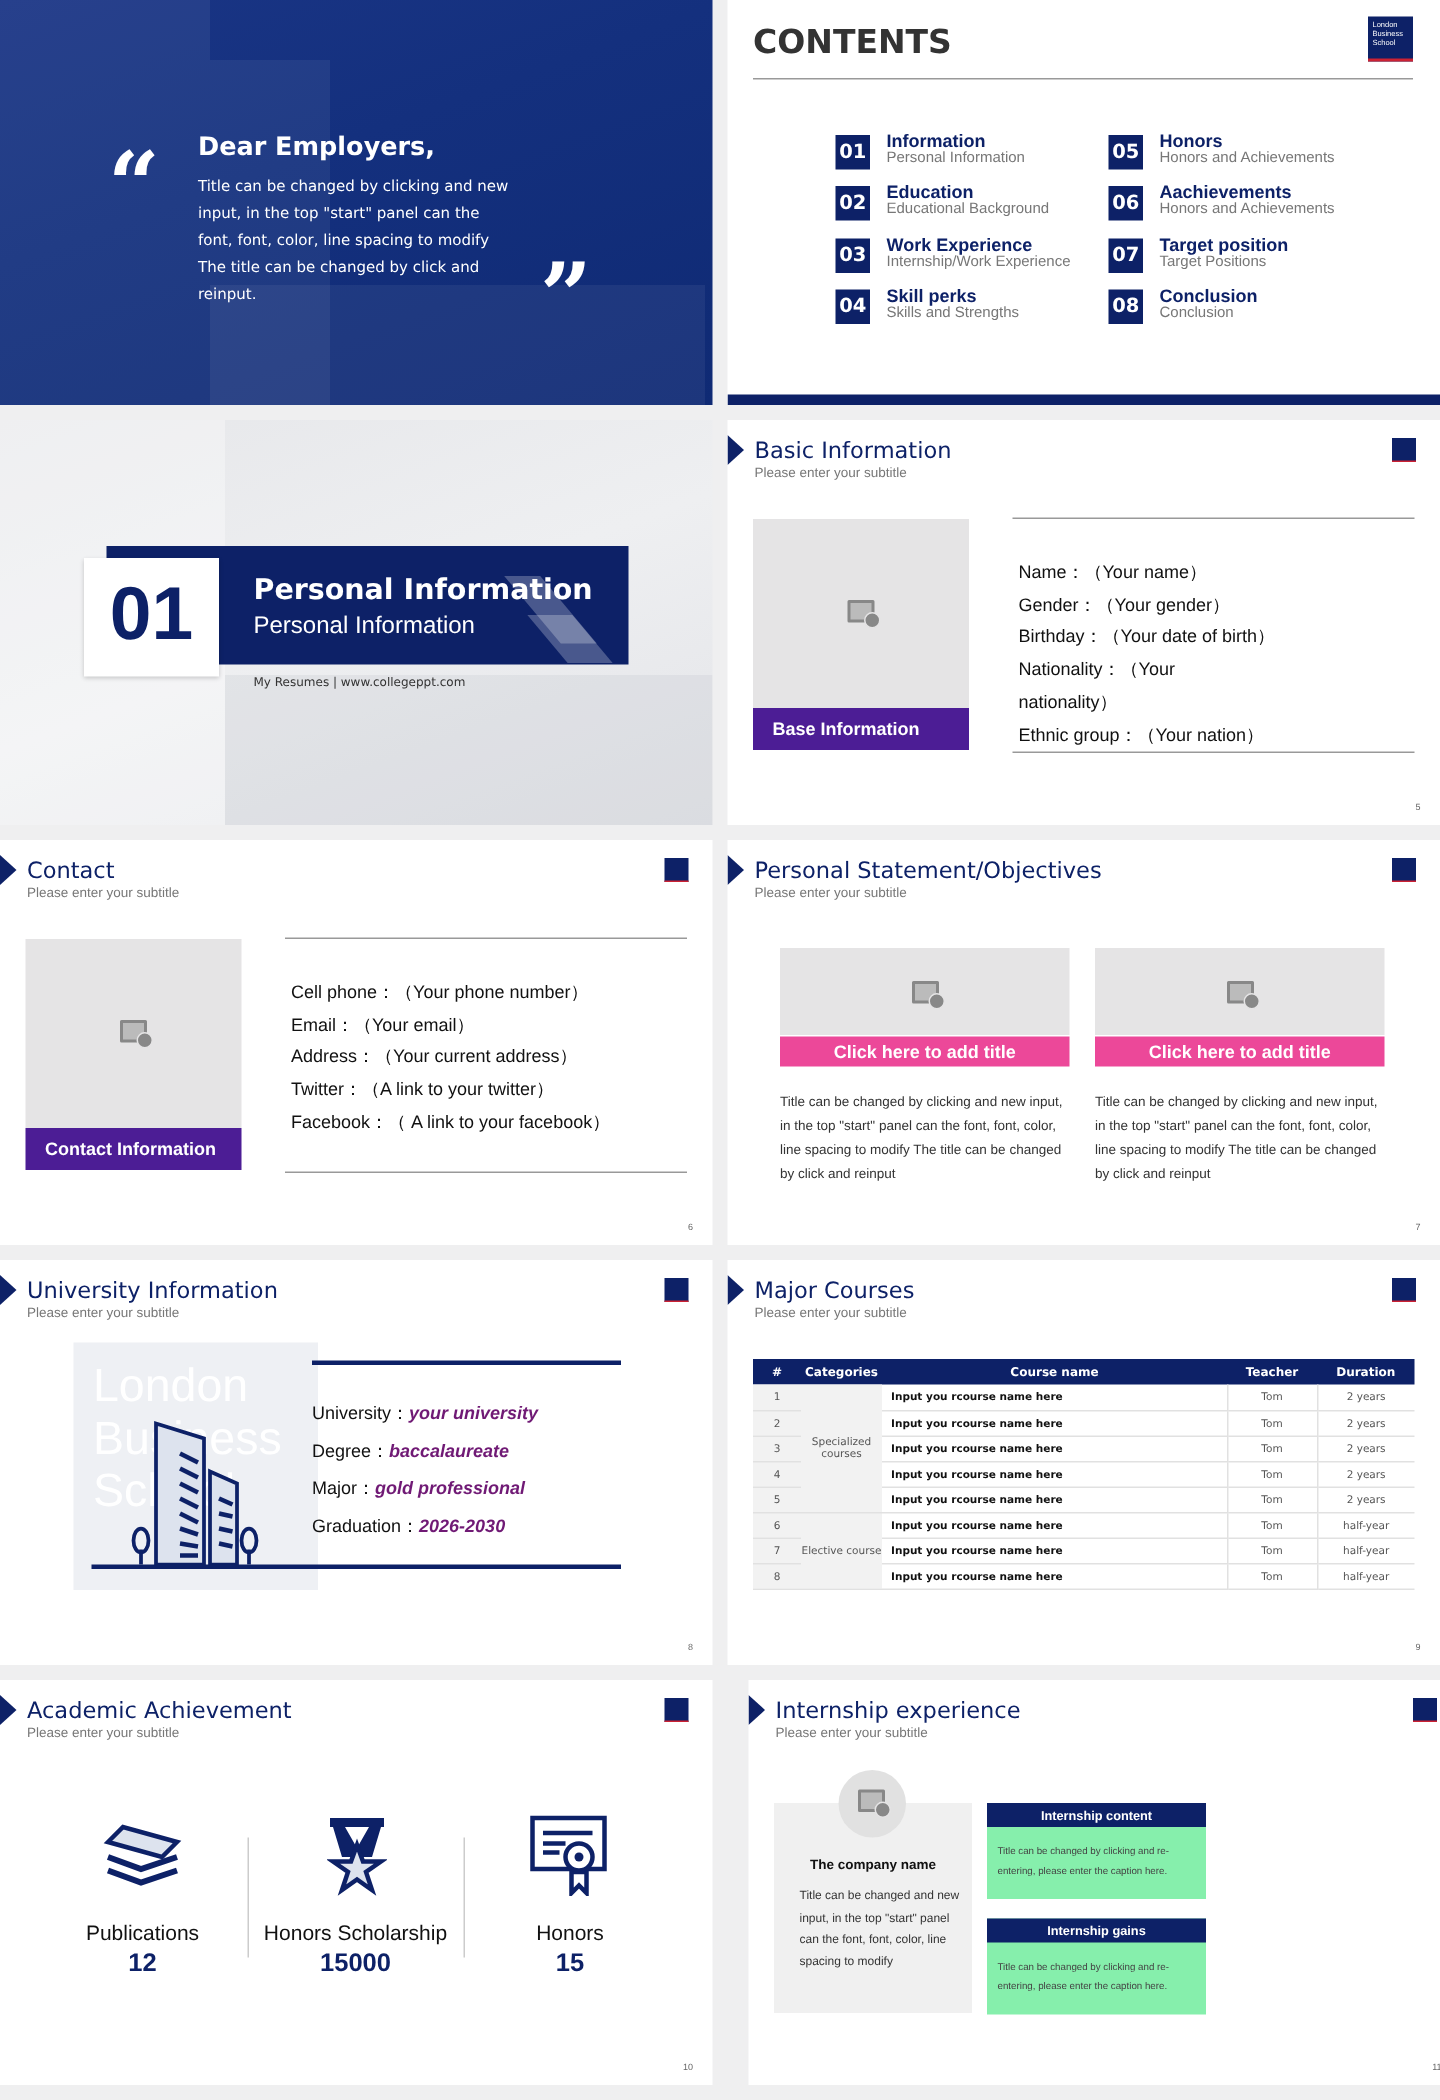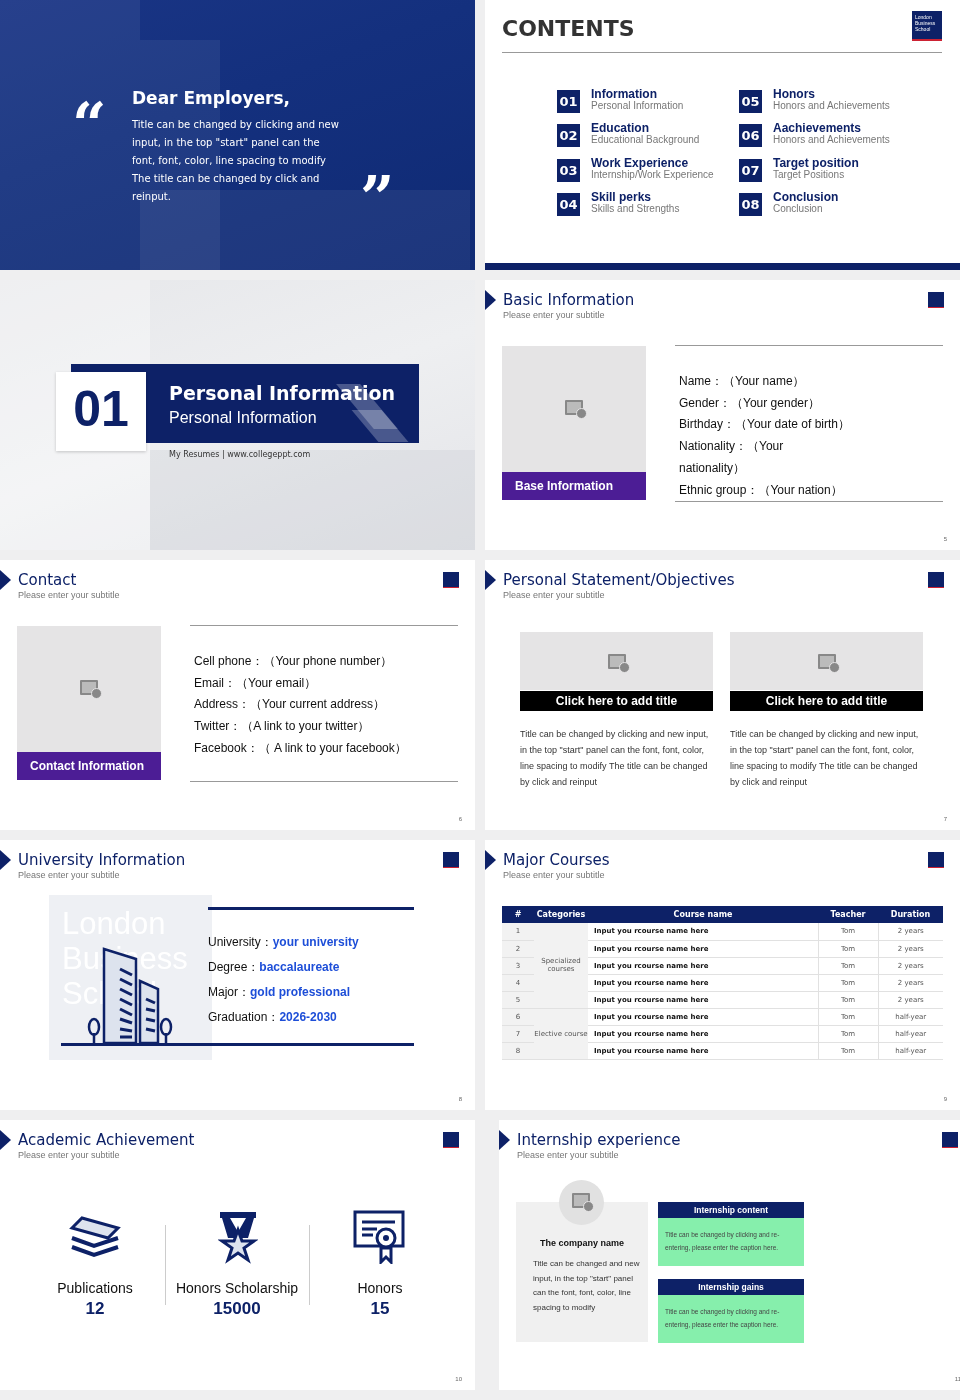--- a/index.html
+++ b/index.html
@@ -58,29 +58,29 @@
   .photo-ph { position: absolute; background: #e5e4e5; }
   .img-icon { position: absolute; width: 18px; height: 15px; border: 2px solid #888; border-radius: 1px; background: #bbb; }
   .img-icon::after { content: ""; position: absolute; right: -6px; bottom: -6px; width: 9px; height: 9px; border-radius: 50%; background: #888; border: 1px solid #e5e4e5; }
   .caption-bar { position: absolute; background: #4c1d95; color: #fff; font-weight: bold; font-size: 12px; line-height: 28px; padding-left: 13px; }
   .hr { position: absolute; height: 1px; background: #999; }
   .info-lines { position: absolute; font-size: 12px; color: #111; line-height: 21.7px; }
 
   
   .ps-card { position: absolute; width: 193px; }
   .ps-img { position: absolute; left: 0; top: 0; width: 193px; height: 58px; background: #e5e4e5; }
-  .ps-title { position: absolute; left: 0; top: 59px; width: 193px; height: 20px; background: #000000; color: #fff; font-weight: bold; font-size: 12px; line-height: 20px; text-align: center; }
+  .ps-title { position: absolute; left: 0; top: 59px; width: 193px; height: 20px; background: #ec4899; color: #fff; font-weight: bold; font-size: 12px; line-height: 20px; text-align: center; }
   .ps-body { position: absolute; left: 0; top: 94px; width: 193px; font-size: 9px; line-height: 16px; color: #333; }
 
   
   .uni-bg { position: absolute; left: 49px; top: 55px; width: 163px; height: 165px; background: #eef0f4; }
   .uni-ghost { position: absolute; left: 62px; top: 66px; font-size: 31px; color: #fff; line-height: 35px; }
   .uni-line { position: absolute; background: #0d2167; }
   .uni-lines { position: absolute; left: 208px; top: 90px; font-size: 12px; line-height: 25px; color: #111; }
-  .uni-lines b { color: #1d4ed8; }
+  .uni-lines b { color: #701a75; font-style: italic; }
 
   
   table.courses { position: absolute; left: 17px; top: 66px; width: 441px; border-collapse: collapse; font-size: 7px; font-family: "DejaVu Sans", sans-serif; }
   table.courses th { background: #0d2167; color: #fff; font-weight: bold; height: 17px; font-size: 8px; }
   table.courses td { height: 17px; border-bottom: 1px solid #e1e1e1; text-align: center; color: #555; }
   table.courses td.num { background: #f2f2f2; width: 32px; }
   table.courses td.cat { background: #f2f2f2; width: 54px; border-bottom: 1px solid #e1e1e1; }
   table.courses td.cname { text-align: left; font-weight: bold; color: #111; padding-left: 6px; border-right: 1px solid #e1e1e1; }
   table.courses td.teach { width: 60px; border-right: 1px solid #e1e1e1; }
   table.courses td.dur { width: 65px; }

